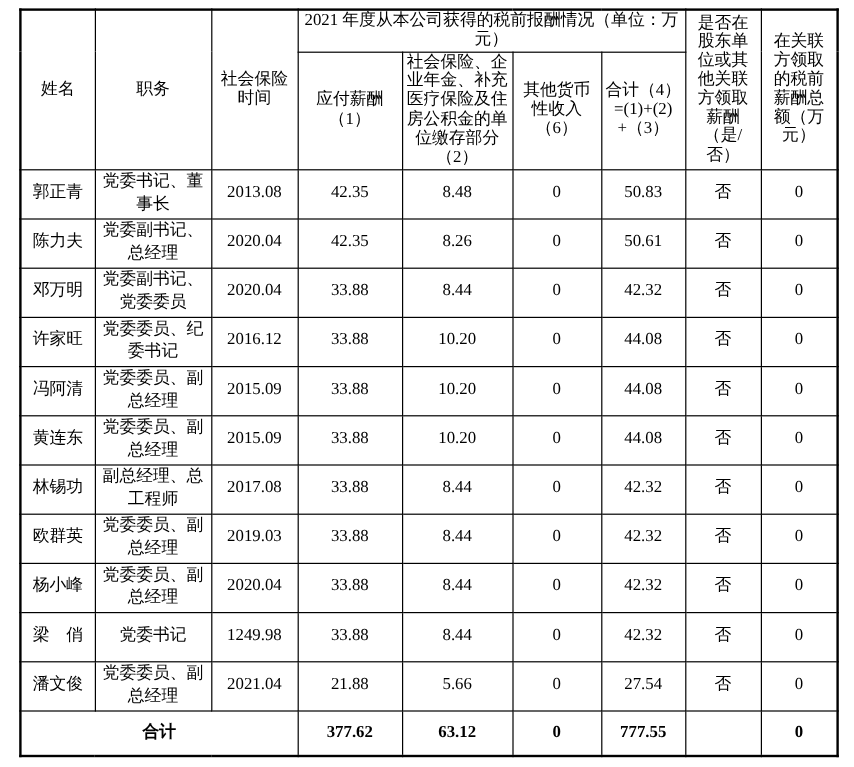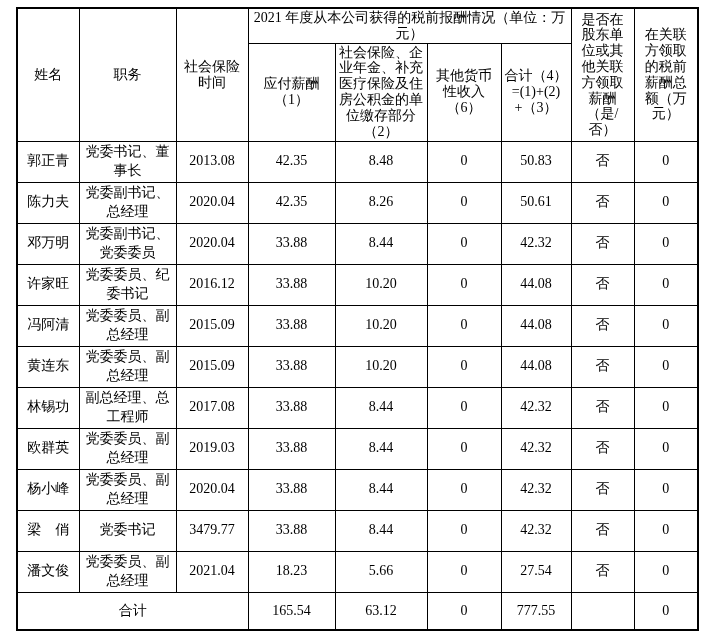--- a/index.html
+++ b/index.html
@@ -39,21 +39,21 @@
   .comp-table tfoot td {
     line-height: 1.3;
   }
   .comp-table thead tr.hrow-1 { height: 33px; }
   .comp-table thead tr.hrow-2 { height: 95px; }
   .comp-table tbody tr { height: 41px; padding-left: 24px; }
   .comp-table tfoot tr { height: 38px; }
   .c-pos { text-align: left; margin-top: 16px; }
   .nowrap { white-space: nowrap; }
   .comp-table tfoot td {
-    font-weight: normal;
+    font-weight: bold;
   }
 </style>
 </head>
 <body>
 
 <table class="comp-table">
   <colgroup>
     <col style="width:62px">
     <col style="width:97px">
     <col style="width:72px">
@@ -208,45 +208,45 @@
     <td>8.44</td>
     <td>0</td>
     <td>42.32</td>
     <td>否</td>
     <td>0</td>
   </tr>
 
   <tr>
     <td>梁　俏</td>
     <td class="c-pos">党委书记</td>
-    <td>3479.77</td>
+    <td>1249.98</td>
     <td>33.88</td>
     <td>8.44</td>
     <td>0</td>
     <td>42.32</td>
     <td>否</td>
     <td>0</td>
   </tr>
 
   <tr>
     <td>潘文俊</td>
     <td class="c-pos">党委委员、副总经理</td>
     <td>2021.04</td>
-    <td>18.23</td>
+    <td>21.88</td>
     <td>5.66</td>
     <td>0</td>
     <td>27.54</td>
     <td>否</td>
     <td>0</td>
   </tr>
 </tbody>
   <tfoot>
     <tr>
       <td colspan="3">合计</td>
-      <td>165.54</td>
+      <td>377.62</td>
       <td>63.12</td>
       <td>0</td>
       <td>777.55</td>
       <td></td>
       <td>0</td>
     </tr>
   </tfoot>
 </table>
 
 </body></html>

